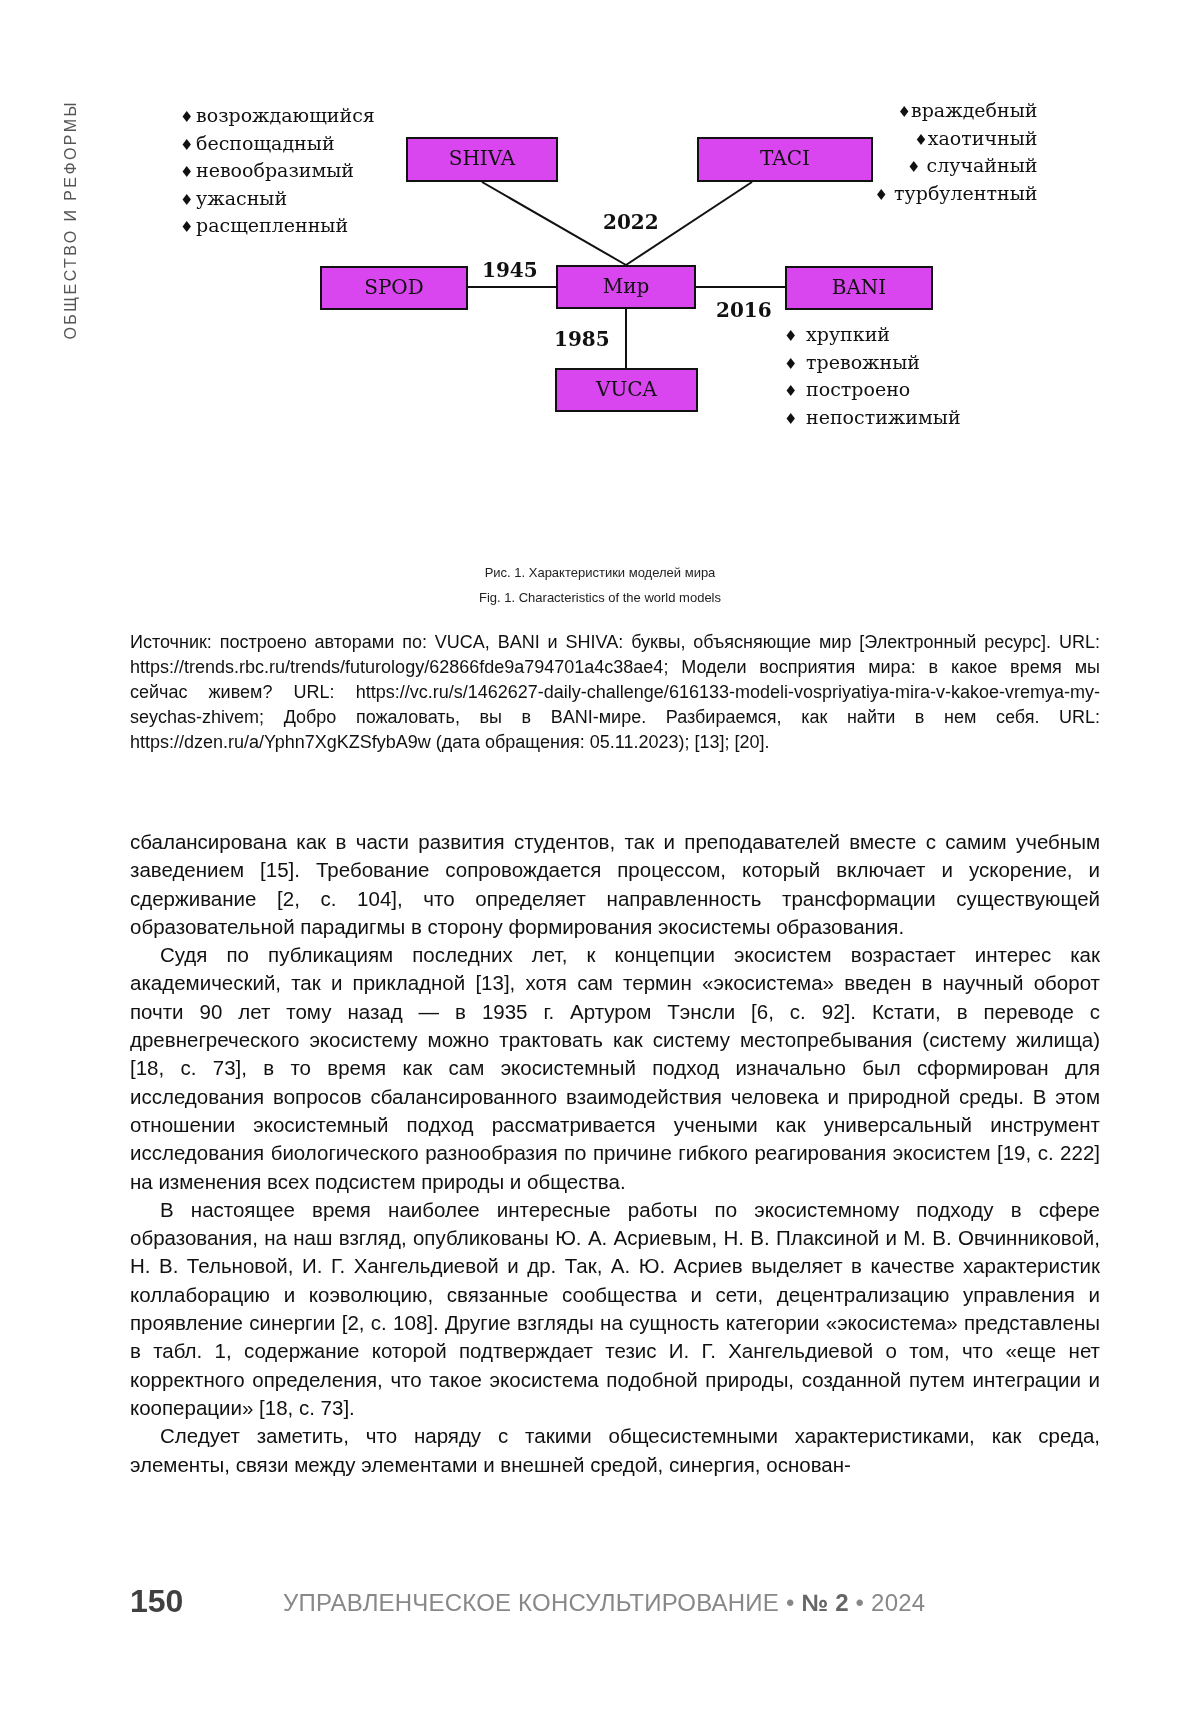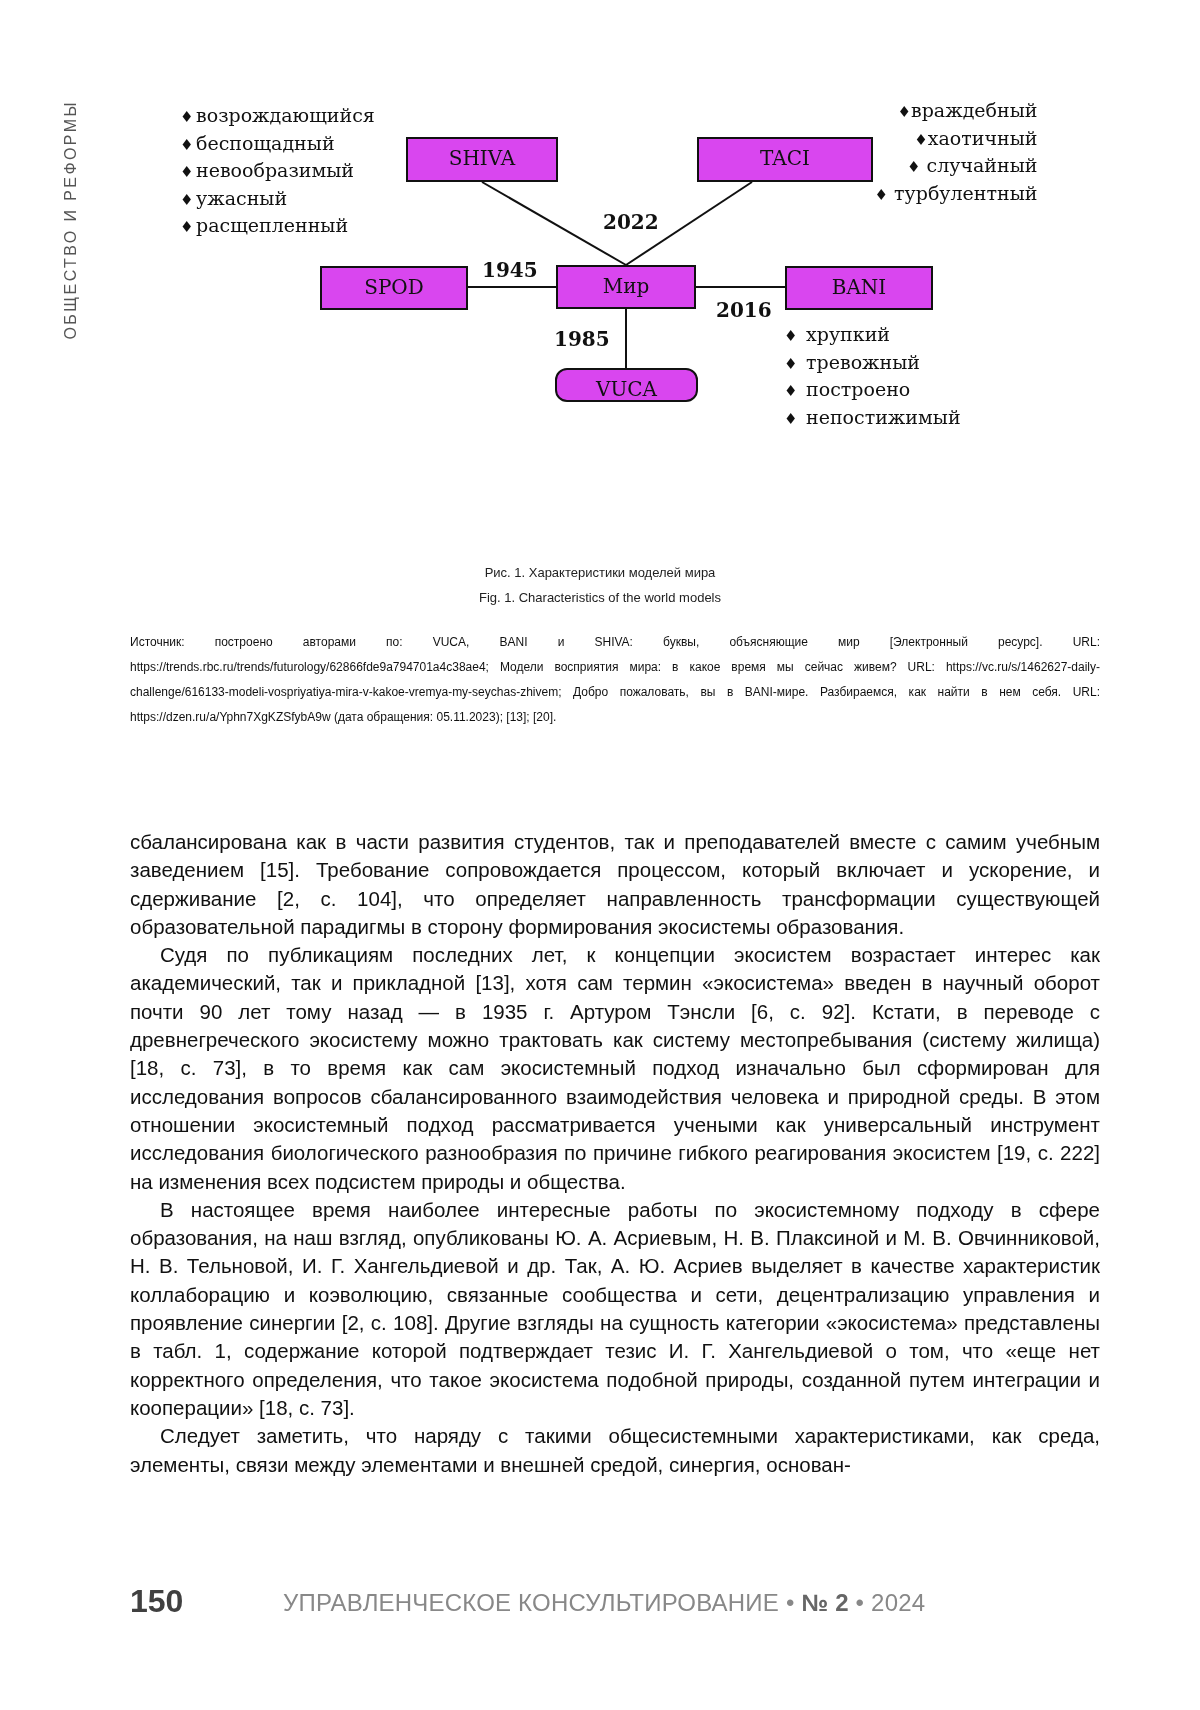--- a/index.html
+++ b/index.html
@@ -19,21 +19,21 @@
   .year { position:absolute; font-family:"DejaVu Serif", serif; font-size:20px; font-weight:bold; }
   .list { position:absolute; font-family:"DejaVu Serif", serif; font-size:19px; line-height:25.5px; margin:0; padding:0; list-style:none; }
   .list li { white-space:nowrap; }
   .list .dia { display:inline-block; width:16px; font-size:15px; }
   .caption {
     position:absolute; left:0; width:1200px; text-align:center;
     font-family:"Liberation Sans", sans-serif; font-size:13px; color:#222;
   }
   .source {
     position:absolute; left:130px; top:630px; width:970px;
-    font-family:"Liberation Sans", sans-serif; font-size:12px; line-height:25px; color:#111;
+    font-family:"Liberation Sans", sans-serif; font-size:18px; line-height:25px; color:#111;
     text-align:justify;
   }
   .body-text {
     position:absolute; left:130px; top:828px; width:970px;
     font-family:"Liberation Sans", sans-serif; font-size:20.5px; line-height:28.3px;
     text-align:justify; color:#111;
   }
   .body-text p { margin:0; text-indent:0; }
   .body-text p.indent { text-indent:30px; }
   .footer-page {
@@ -58,21 +58,21 @@
     <line x1="467" y1="287" x2="557" y2="287" stroke="#111" stroke-width="2"></line>
     <line x1="695" y1="287" x2="785" y2="287" stroke="#111" stroke-width="2"></line>
     <line x1="626" y1="309" x2="626" y2="368" stroke="#111" stroke-width="2"></line>
   </svg>
 
   <div class="box" style="left:406px;top:137px;width:152px;height:45px;">SHIVA</div>
   <div class="box" style="left:697px;top:137px;width:176px;height:45px;">TACI</div>
   <div class="box" style="left:320px;top:266px;width:148px;height:44px;">SPOD</div>
   <div class="box" style="left:556px;top:265px;width:140px;height:44px;">Мир</div>
   <div class="box" style="left:785px;top:266px;width:148px;height:44px;">BANI</div>
-  <div class="box" style="left:555px;top:368px;width:143px;height:34px;border-radius:12px;">VUCA</div>
+  <div class="box" style="left:555px;top:368px;width:143px;height:44px;">VUCA</div>
 
   <div class="year" style="left:603px;top:210px;">2022</div>
   <div class="year" style="left:482px;top:258px;">1945</div>
   <div class="year" style="left:716px;top:298px;">2016</div>
   <div class="year" style="left:554px;top:327px;">1985</div>
 
   <ul class="list" style="left:180px;top:103px;">
     <li><span class="dia">♦</span><span>возрождающийся</span></li>
     <li><span class="dia">♦</span><span>беспощадный</span></li>
     <li><span class="dia">♦</span><span>невообразимый</span></li>

